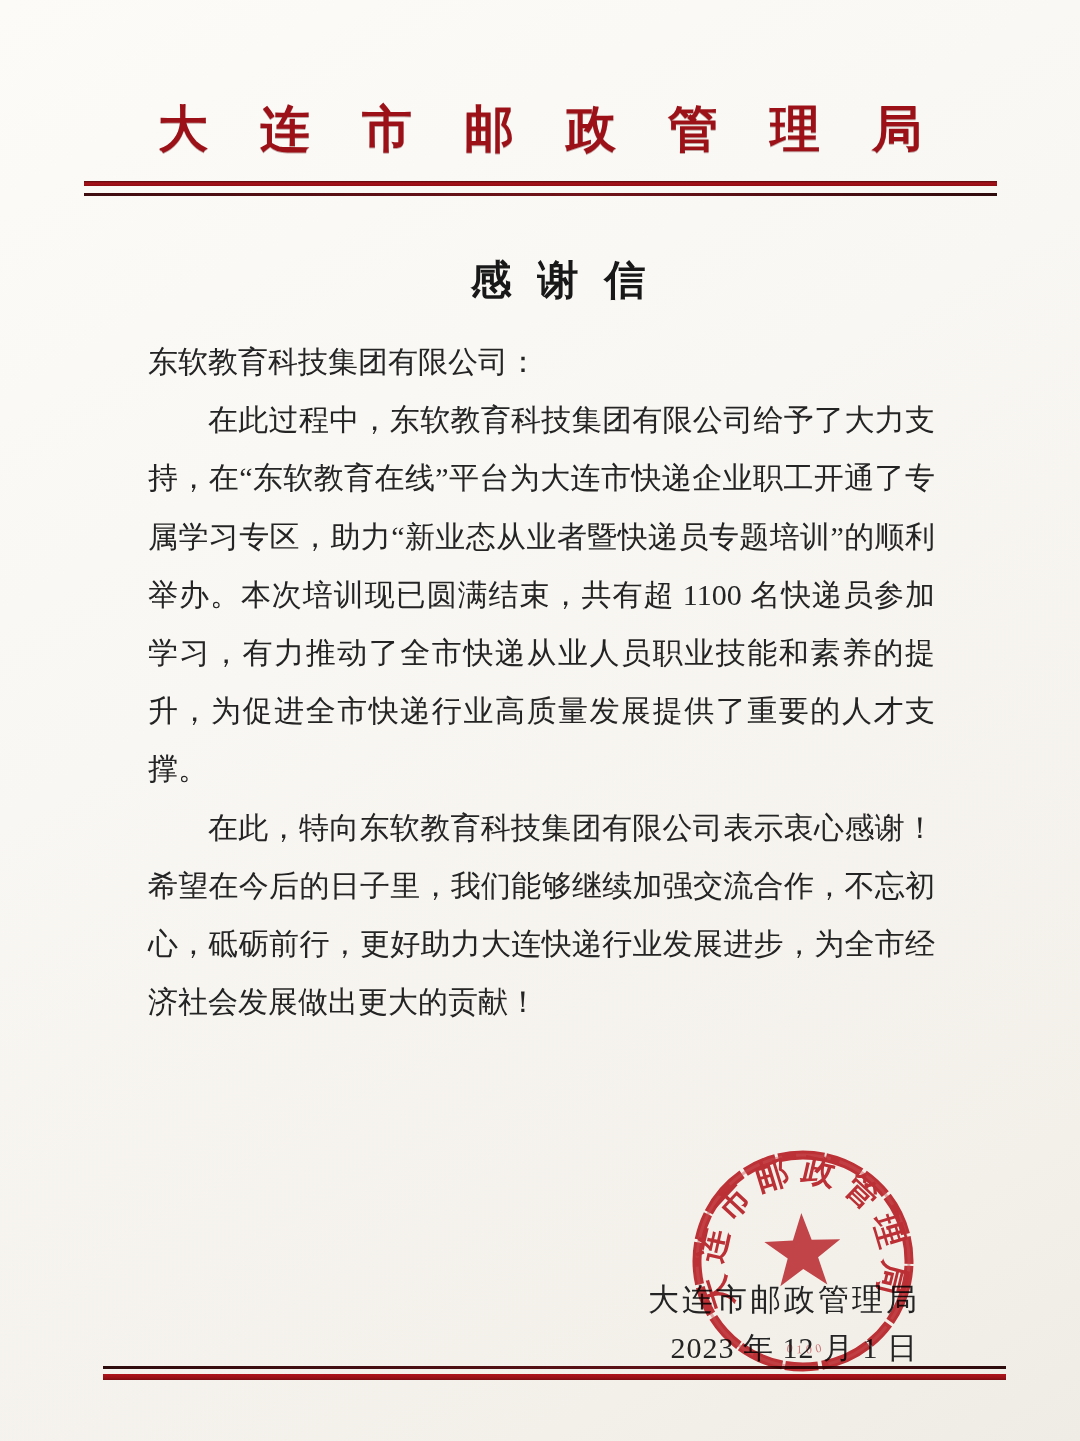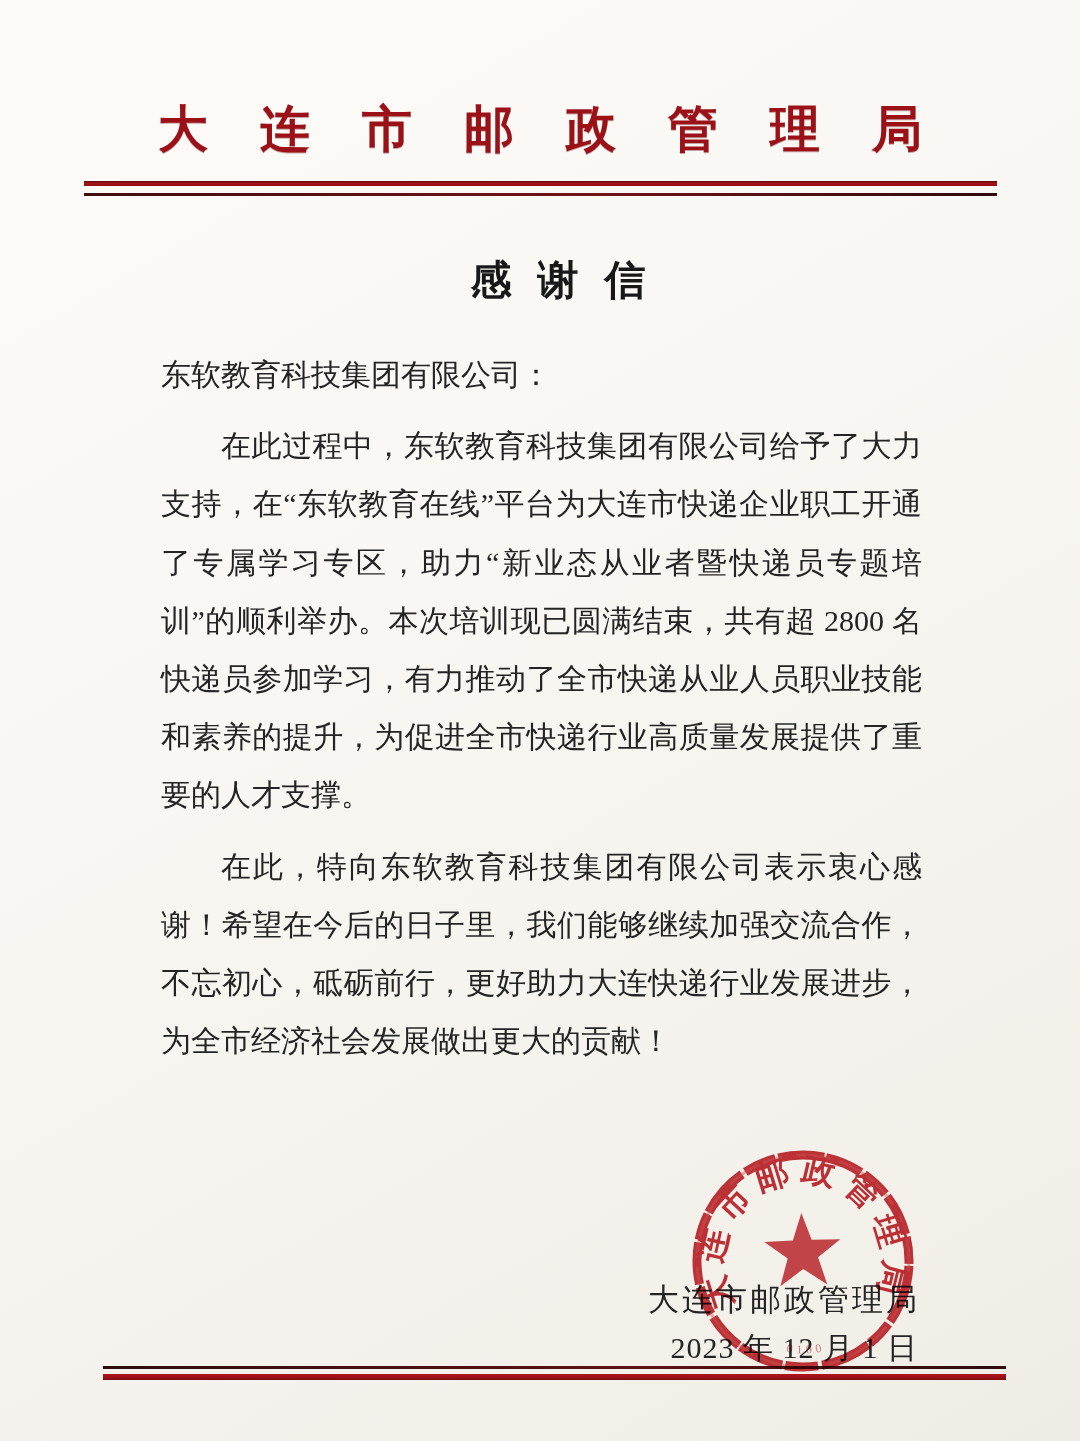--- a/index.html
+++ b/index.html
@@ -46,21 +46,21 @@
     line-height: 1.1;
     margin-left: 18px;
   }
   
   .body-text {
     position: absolute; left: 148px; top: 333px; width: 787px;
     font-size: 30px; line-height: 58.2px;
     color: #242424;
     text-align: justify;
   }
-  .body-text p { margin: 13px; text-indent: 2em; }
+  .body-text p { margin: 0; text-indent: 2em; }
   .body-text p.salutation { text-indent: 0; }
   
   .signature {
     position: absolute; top: 1279px; right: 160px;
     font-size: 31px; font-weight: 500;
     color: #242424; letter-spacing: 3px;
     white-space: nowrap;
   }
   .date {
     position: absolute; top: 1328px; right: 162px;
@@ -101,21 +101,21 @@
 
 <div class="letterhead">大连市邮政管理局</div>
 
 <div class="rule rule-thick-top"></div>
 <div class="rule rule-thin-top"></div>
 
 <div class="doc-title">感谢信</div>
 
 <div class="body-text">
   <p class="salutation">东软教育科技集团有限公司：</p>
-  <p>在此过程中，东软教育科技集团有限公司给予了大力支持，在“东软教育在线”平台为大连市快递企业职工开通了专属学习专区，助力“新业态从业者暨快递员专题培训”的顺利举办。本次培训现已圆满结束，共有超 2800 名快递员参加学习，有力推动了全市快递从业人员职业技能和素养的提升，为促进全市快递行业高质量发展提供了重要的人才支撑。</p>
+  <p>在此过程中，东软教育科技集团有限公司给予了大力支持，在“东软教育在线”平台为大连市快递企业职工开通了专属学习专区，助力“新业态从业者暨快递员专题培训”的顺利举办。本次培训现已圆满结束，共有超 1100 名快递员参加学习，有力推动了全市快递从业人员职业技能和素养的提升，为促进全市快递行业高质量发展提供了重要的人才支撑。</p>
   <p>在此，特向东软教育科技集团有限公司表示衷心感谢！希望在今后的日子里，我们能够继续加强交流合作，不忘初心，砥砺前行，更好助力大连快递行业发展进步，为全市经济社会发展做出更大的贡献！</p>
 </div>
 
 <div class="signature">大连市邮政管理局</div>
 
 <div class="date">2023 年 12 月 1 日</div>
 
 <div class="rule rule-thin-bottom"></div>
 <div class="rule rule-thick-bottom"></div>
 

